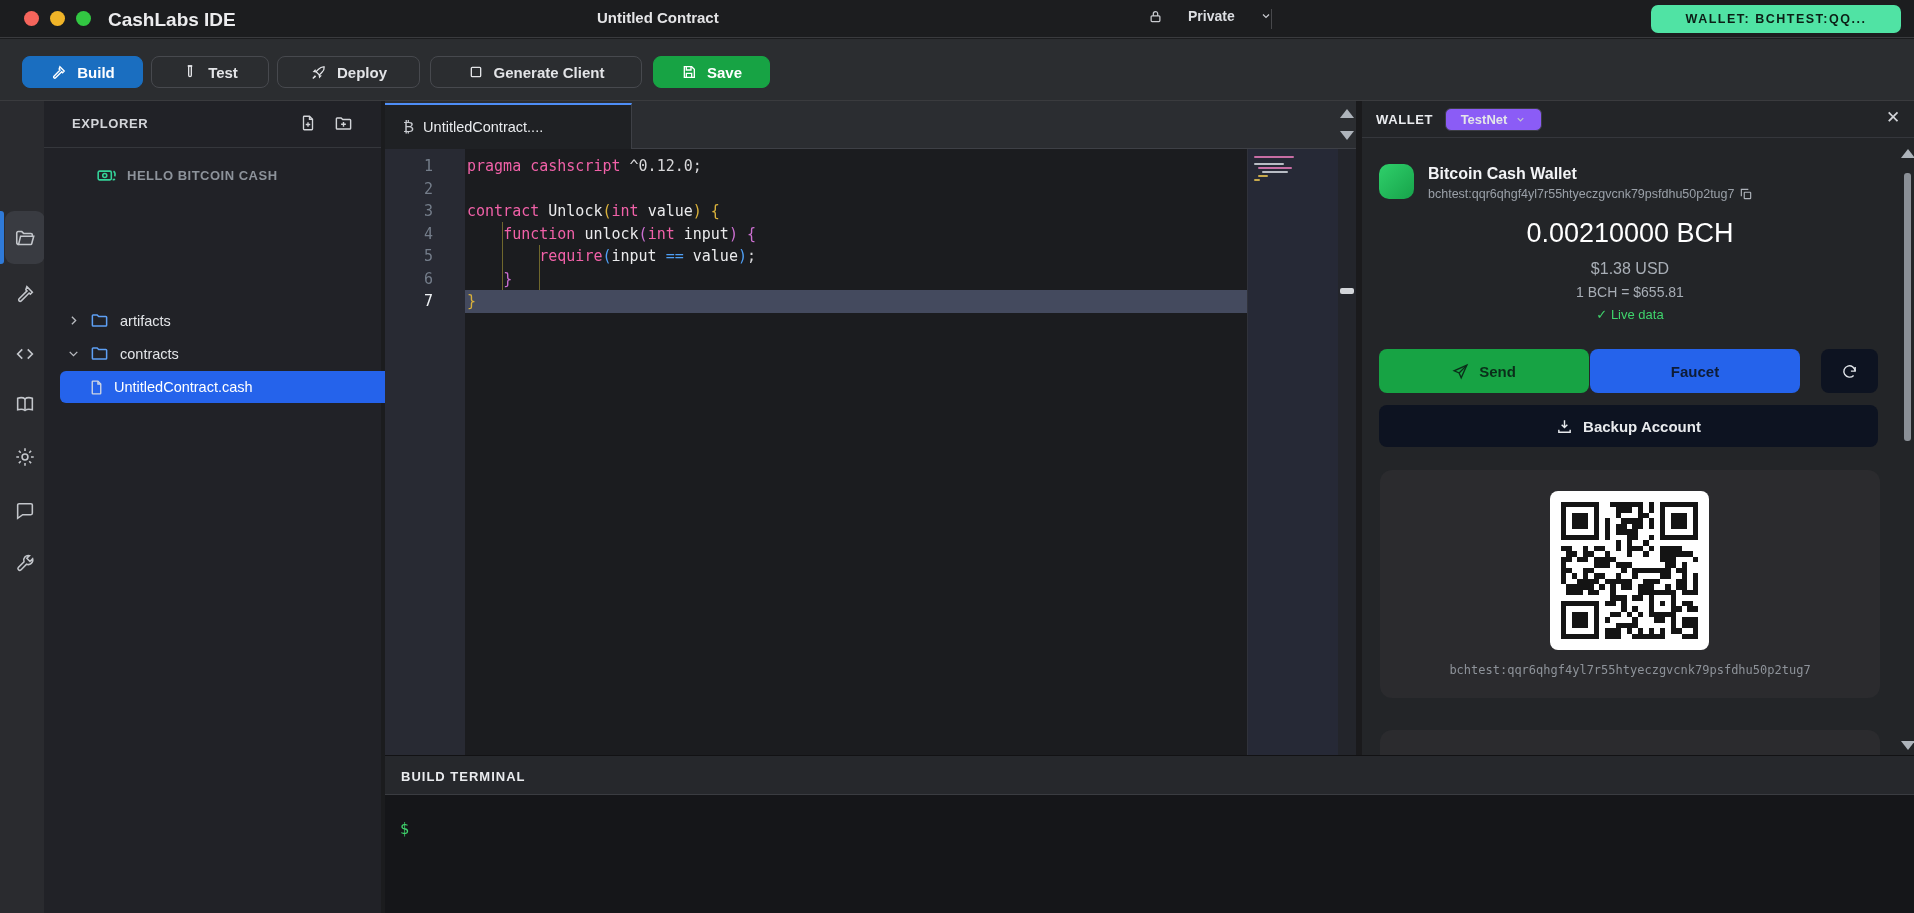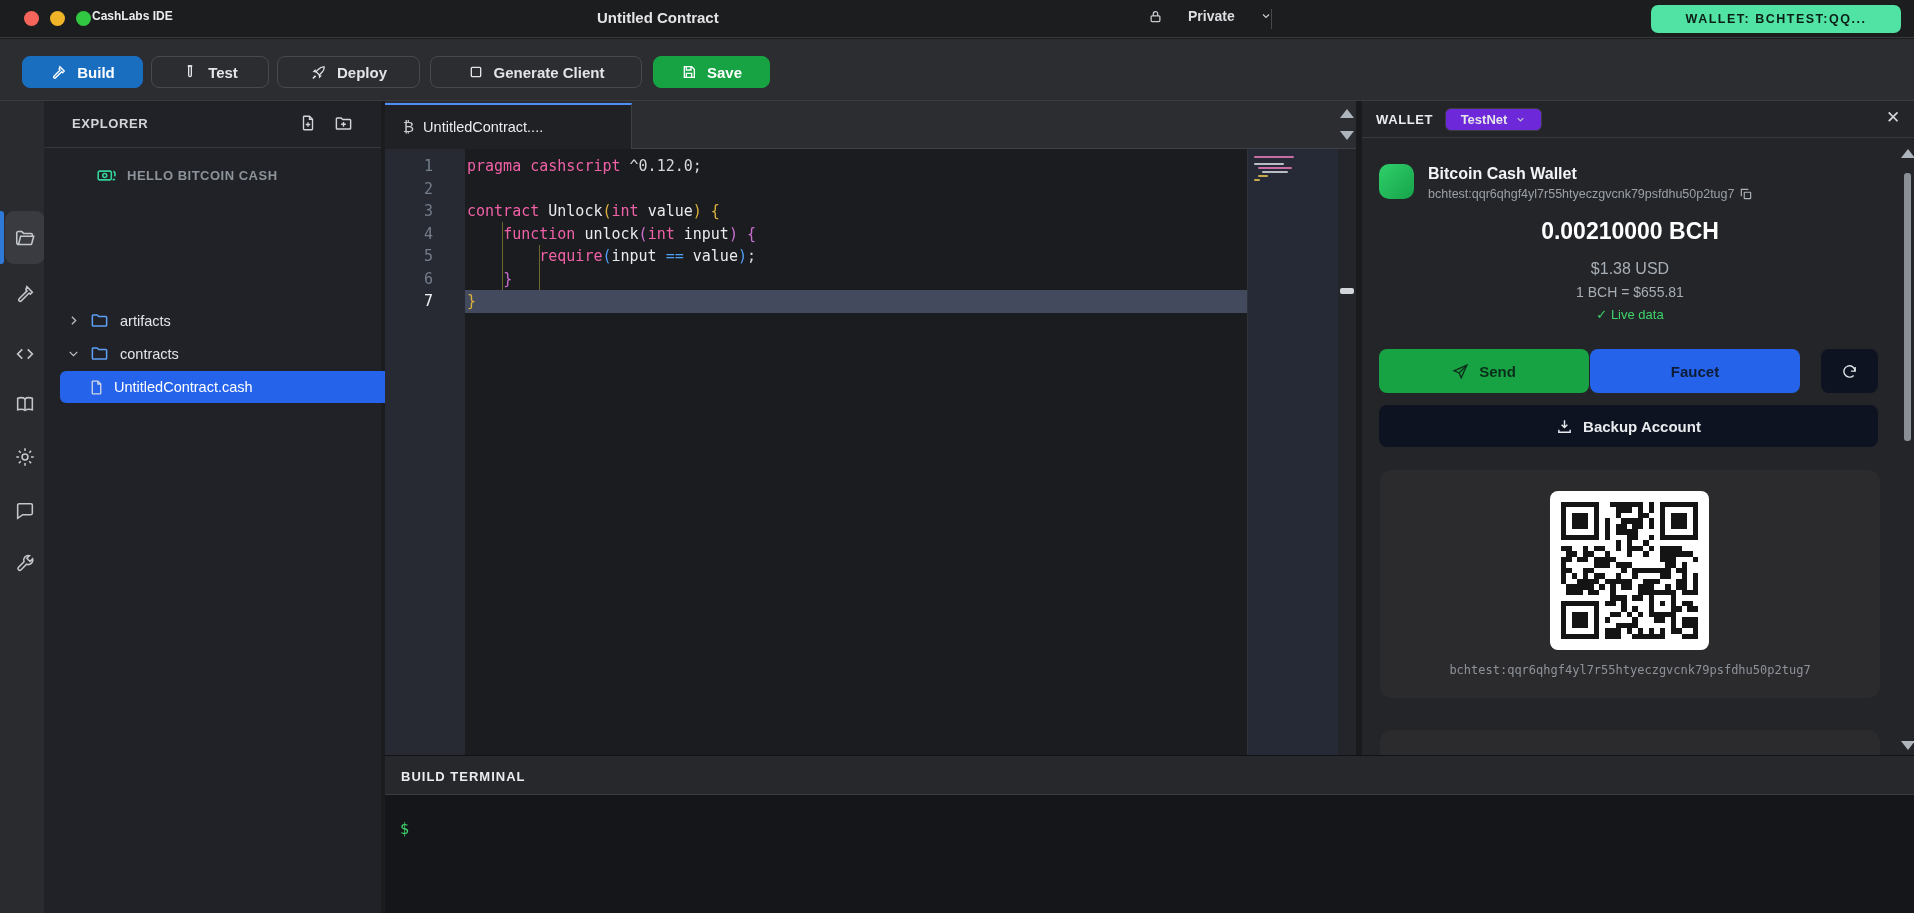--- a/index.html
+++ b/index.html
@@ -5,21 +5,21 @@
   * { margin:0; padding:0; box-sizing:border-box; }
   html,body { background:#101012; }
   body { font-family:"Liberation Sans", sans-serif; }
   #app { position:relative; width:1914px; height:913px; background:#1b1c1e; overflow:hidden; color:#e6e6e6; }
 
   
   #titlebar { position:absolute; left:0; top:0; width:1914px; height:38px; background:#1c1d1f; border-bottom:1px solid #3a3b3e; }
   .lights { position:absolute; left:24px; top:11px; display:flex; gap:11px; }
   .light { width:15px; height:15px; border-radius:50%; }
   .light.r { background:#f5655c; } .light.y { background:#f0b428; } .light.g { background:#32c742; }
-  .app-title { position:absolute; left:92px; top:9px; font-size:12px; font-weight:bold; color:#ececee; }
+  .app-title { position:absolute; left:108px; top:9px; font-size:19px; font-weight:bold; color:#ececee; }
   .doc-title { position:absolute; left:597px; top:9px; font-size:15px; font-weight:bold; color:#e4e4e6; }
   .privacy { position:absolute; left:1148px; top:8px; display:flex; align-items:center; gap:25px; color:#c9cbd0; cursor:default; }
   .privacy .lbl { font-size:14px; font-weight:bold; color:#dcdee2; }
   .tb-divider { position:absolute; left:1271px; top:9px; width:1px; height:20px; background:#47484b; }
   .wallet-badge { position:absolute; left:1651px; top:5px; width:250px; height:28px; border-radius:7px;
     background:var(--mint); color:#0c1f16; font-weight:800; font-size:12.5px; letter-spacing:1.5px;
     display:flex; align-items:center; justify-content:center; cursor:pointer; }
 
   
   #toolbar { position:absolute; left:0; top:39px; width:1914px; height:62px; background:#2b2d30; border-bottom:1px solid #3a3b3e;text-decoration:underline; }
@@ -82,30 +82,30 @@
   .mm-bar { position:absolute; height:2px; border-radius:1px; }
   #ed-scrollbar { position:absolute; left:953px; top:48px; width:18px; height:606px; background:#23252b; }
   .ed-thumb { position:absolute; left:2px; top:139px; width:14px; height:6px; background:#d2d5d9; border-radius:2px; cursor:pointer; }
 
   #splitter { position:absolute; left:1356px; top:101px; width:6px; height:654px; background:#1a1a1c; cursor:col-resize; }
 
   
   #wallet { position:absolute; left:1362px; top:101px; width:552px; height:654px; background:#232528; }
   .w-header { position:absolute; left:0; top:0; width:552px; height:37px; border-bottom:1px solid #35373c; }
   .w-title { position:absolute; left:14px; top:11px; font-size:13px; font-weight:700; letter-spacing:.6px; color:#eaecef; }
-  .net-select { position:absolute; left:83px; top:7px; width:97px; height:23px; background:#6d28d9; border:1px solid #3c3e44; border-radius:6px;
+  .net-select { position:absolute; left:83px; top:7px; width:97px; height:23px; background:#8b5cf6; border:1px solid #3c3e44; border-radius:6px;
     display:flex; align-items:center; justify-content:center; gap:8px; font-size:13px; font-weight:600; color:#e4e6e9; cursor:pointer; }
   .w-close { position:absolute; left:524px; top:8px; font-size:17px; color:#d2d4d8; cursor:pointer; line-height:1; }
 
   .avatar { position:absolute; left:17px; top:63px; width:35px; height:35px; border-radius:10px; background:linear-gradient(135deg,#2fd06b,#17a34a); }
   .w-name { position:absolute; left:66px; top:64px; font-size:16px; font-weight:700; color:#f3f4f6; }
   .w-addr { position:absolute; left:66px; top:86px; font-size:12.5px; color:#9aa0a8; display:flex; align-items:center; gap:5px; }
   .w-addr .copy { color:#aeb3ba; cursor:pointer; display:flex; }
 
-  .w-balance { position:absolute; left:0; top:117px; width:536px; text-align:center; font-size:23px; font-weight:700; color:#ffffff; }
+  .w-balance { position:absolute; left:0; top:117px; width:536px; text-align:center; font-size:27px; font-weight:400; color:#ffffff; }
   .w-usd { position:absolute; left:0; top:159px; width:536px; text-align:center; font-size:16px; color:#a8aeb6; }
   .w-rate { position:absolute; left:0; top:183px; width:536px; text-align:center; font-size:14px; color:#a8aeb6; }
   .w-live { position:absolute; left:0; top:206px; width:536px; text-align:center; font-size:13px; color:var(--live-green); }
 
   .wbtn { position:absolute; border-radius:8px; display:flex; align-items:center; justify-content:center; gap:10px; font-size:15px; font-weight:700; cursor:pointer; border:none; }
   #btn-send { left:17px; top:248px; width:210px; height:44px; background:var(--accent-green); color:#0b2e1a; }
   #btn-faucet { left:228px; top:248px; width:210px; height:44px; background:var(--accent-blue); color:#0e1c36; }
   #btn-refresh { left:459px; top:248px; width:57px; height:44px; background:#0d1321; color:#dfe3e8; }
   #btn-backup { left:17px; top:304px; width:499px; height:42px; background:#0d1321; color:#e8eaed; font-weight:600; }
 

